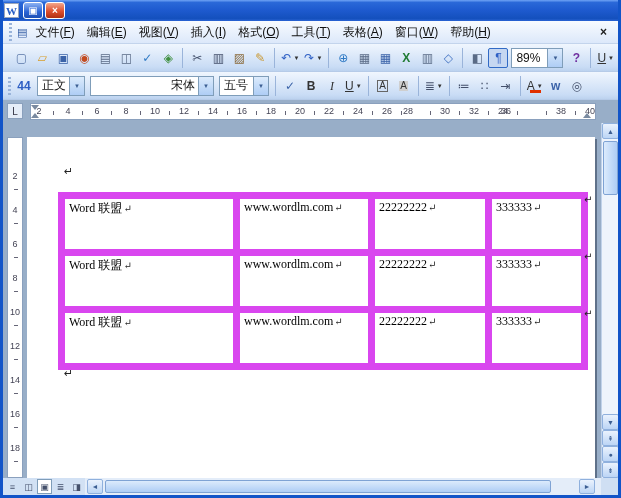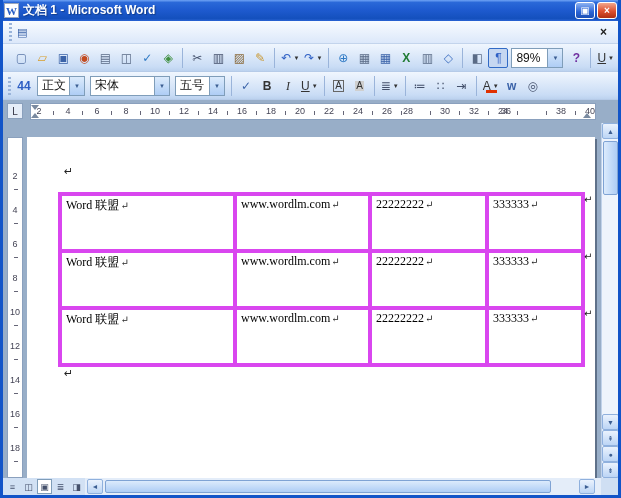--- a/index.html
+++ b/index.html
@@ -68,21 +68,21 @@
   .marker.bottom { bottom:1px; border-bottom:5px solid #7a8aa0; }
   
   .doc-area { position:relative; height:355px; background:var(--doc-bg); overflow:hidden; }
   .v-ruler { position:absolute; left:4px; top:14px; width:16px; height:341px; background:#fff;
     border:1px solid #8aa0bd; }
   .v-num { position:absolute; left:0; width:100%; text-align:center; font-size:9px; color:#445; line-height:1; }
   .v-tick { position:absolute; left:6px; width:4px; height:1px; background:#667; }
   .page { position:absolute; left:24px; top:14px; width:568px; height:364px; background:#fff;
     box-shadow:2px 2px 0 #5f7189; }
   .doc-table { position:absolute; left:31px; top:55px; border-collapse:collapse; border:1px solid #000; }
-  .doc-table td { border:4px solid #d946ef; height:57px; vertical-align:top; padding:1px 4px;
+  .doc-table td { border:7px solid #d946ef; height:57px; vertical-align:top; padding:1px 4px;
     font-family:"Liberation Serif","DejaVu Serif",serif; font-size:12px; color:#000; }
   .doc-table td:nth-child(1){ width:175px; }
   .doc-table td:nth-child(2){ width:135px; }
   .doc-table td:nth-child(3){ width:117px; }
   .doc-table td:nth-child(4){ width:96px; }
   .cell-mark { font-size:10px; color:#222; margin-left:1px; }
   .para-mark { position:absolute; font-size:11px; color:#222; }
   .para-mark.above { left:37px; top:28px; }
   .para-mark.below { left:37px; top:230px; }
   .row-end-mark { position:absolute; font-size:10px; color:#222; }
@@ -106,30 +106,40 @@
     background:linear-gradient(#dcebfc,#aecdf5); border:1px solid #7fa3d4; border-radius:2px; }
   .corner { position:absolute; right:0; top:0; width:17px; height:100%; background:#cfdff3; }
 </style>
 </head>
 <body>
 
 <div id="app">
 
   <div class="title-bar">
     <span class="logo">W</span>
-    <span class="title-text">文档 1 - Microsoft Word</span>
     <span class="win-btns">
       <span class="win-btn restore">▣</span>
       <span class="win-btn close">×</span>
     </span>
   </div>
 
   <div class="menu-bar">
     <span class="grip"></span>
     <span class="doc-icon">▤</span>
+    <span class="menu-items">
+        <span class="menu-item">文件(<u>F</u>)</span>
+        <span class="menu-item">编辑(<u>E</u>)</span>
+        <span class="menu-item">视图(<u>V</u>)</span>
+        <span class="menu-item">插入(<u>I</u>)</span>
+        <span class="menu-item">格式(<u>O</u>)</span>
+        <span class="menu-item">工具(<u>T</u>)</span>
+        <span class="menu-item">表格(<u>A</u>)</span>
+        <span class="menu-item">窗口(<u>W</u>)</span>
+        <span class="menu-item">帮助(<u>H</u>)</span>
+      </span>
     <span class="menu-close">×</span>
   </div>
 
   <div class="toolbar">
     <span class="grip"></span>
     <span class="tb-items">
         <span class="tb-btn">
           <span class="glyph" style="color: rgb(90, 119, 168);">▢</span>
         </span>
         <span class="tb-btn">
@@ -219,21 +229,21 @@
   <div class="toolbar">
     <span class="grip"></span>
     <span class="tb-items">
         <span class="tb-btn">
           <span class="glyph" style="color: rgb(46, 95, 196); font-weight: bold;">44</span>
         </span>
         <span class="combo" style="width: 48px;">
           <span class="combo-text">正文</span>
           <span class="combo-arrow">▼</span>
         </span>
-        <span class="combo" style="width: 80px;">
+        <span class="combo" style="width: 124px; text-align: right;">
           <span class="combo-text">宋体</span>
           <span class="combo-arrow">▼</span>
         </span>
         <span class="combo" style="width: 50px;">
           <span class="combo-text">五号</span>
           <span class="combo-arrow">▼</span>
         </span>
         <span class="tb-sep"></span>
         <span class="tb-btn">
           <span class="glyph" style="color: rgb(59, 99, 168);">✓</span>

